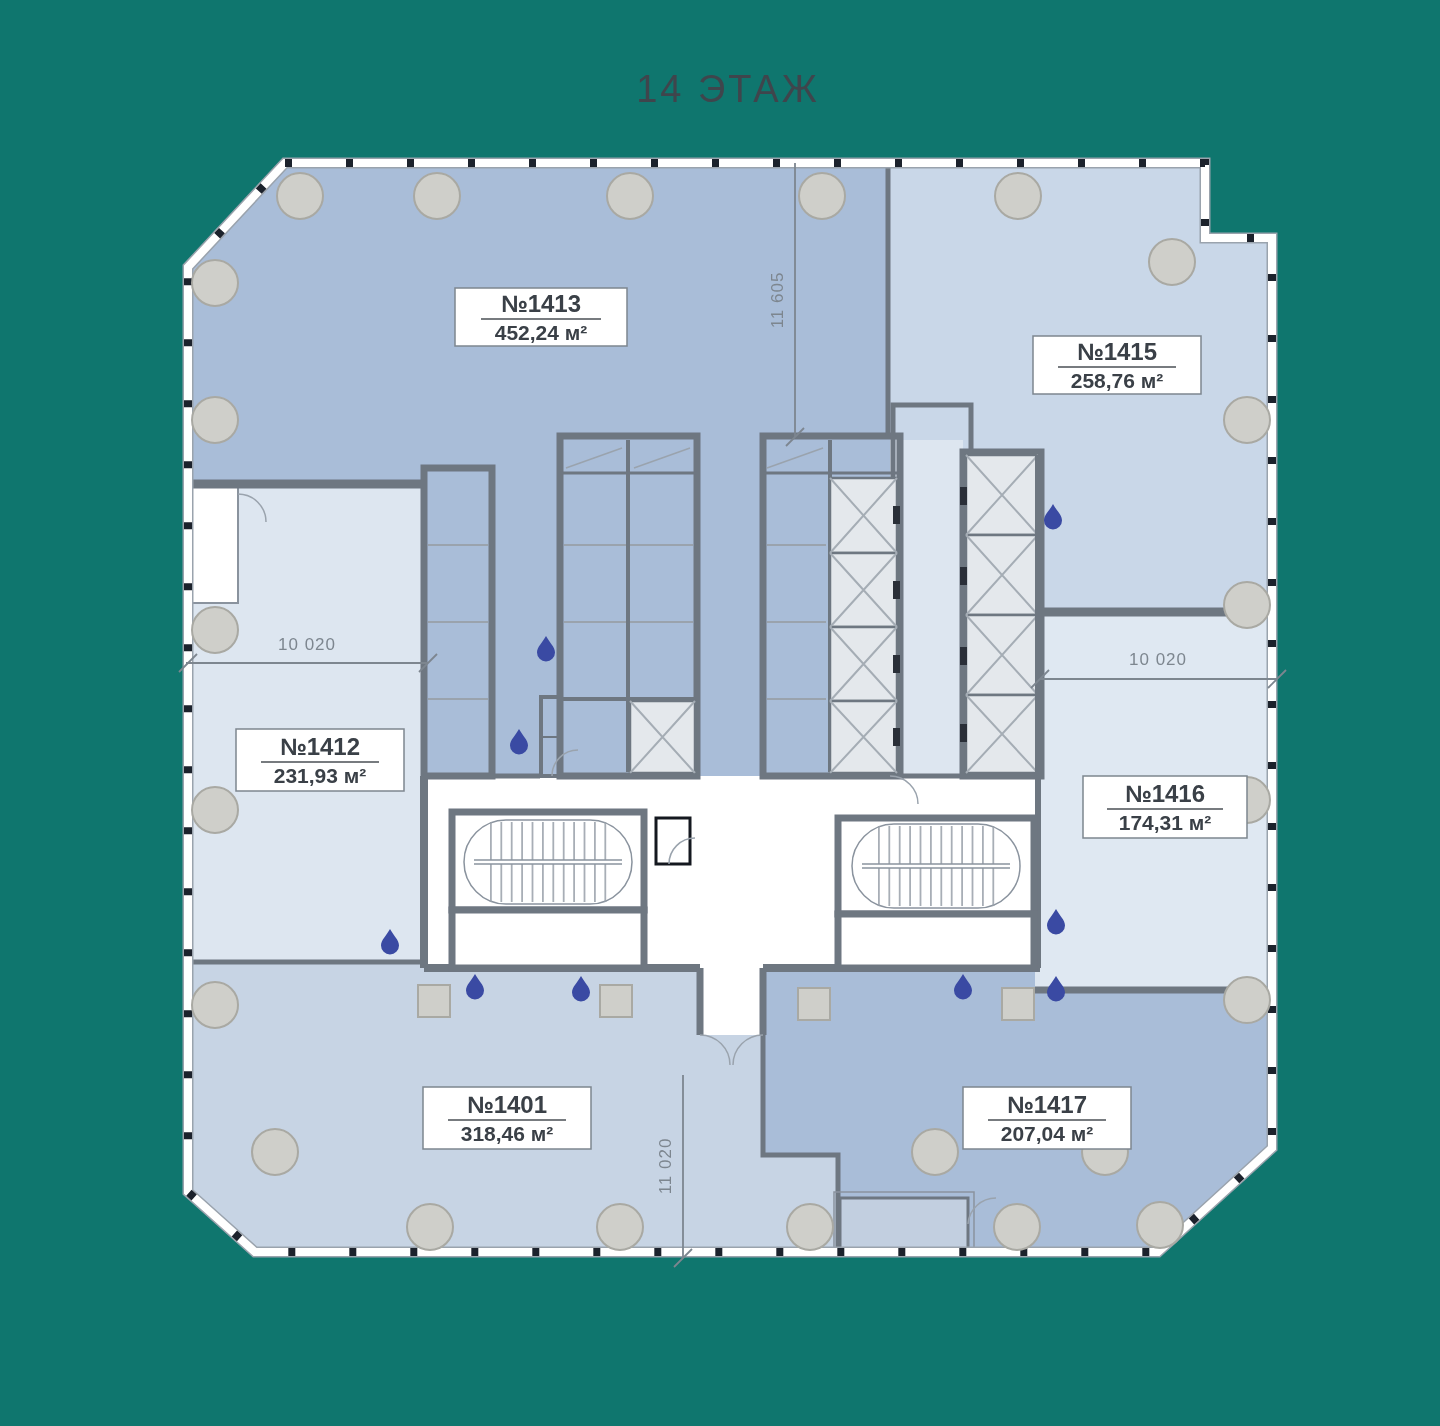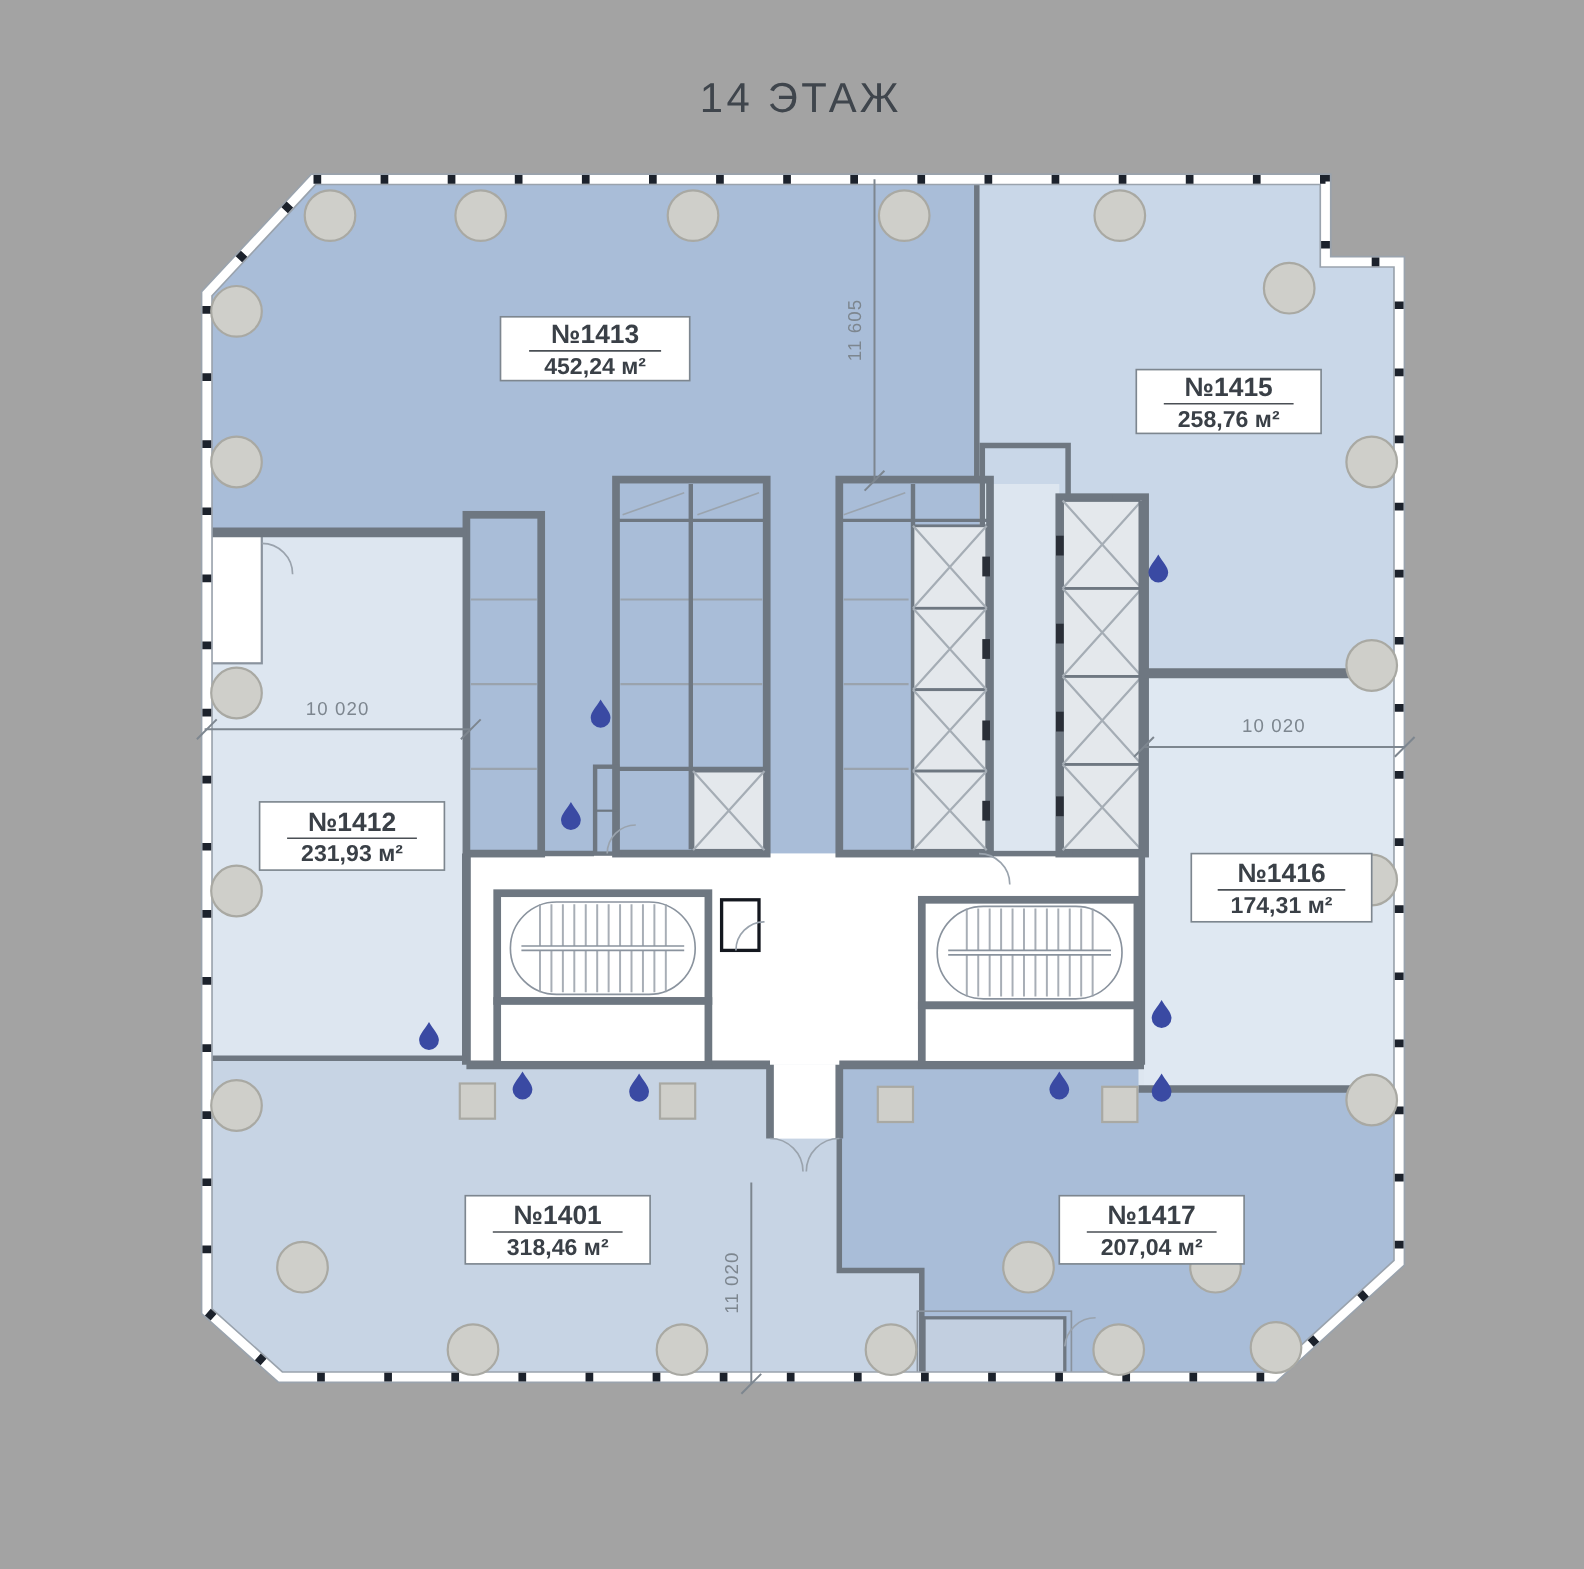--- a/index.html
+++ b/index.html
@@ -1,16 +1,16 @@
 <!DOCTYPE html>
 <html><head>
 <meta charset="utf-8">
 <style>
   html,body{margin:0;padding:0;background:#ffffff;}
-  .page{position:relative;width:1440px;height:1426px;background:#a3a3a3;overflow:hidden;
+  .page{position:relative;width:1440px;height:1426px;background:#0f766e;overflow:hidden;
         font-family:"Liberation Sans", sans-serif;}
   svg{display:block;}
   .title-text{font-size:38px;letter-spacing:3px;fill:#3f454c;font-weight:500;}
   .unit-number{font-size:24px;font-weight:bold;fill:#3a4047;}
   .unit-area{font-size:21px;font-weight:bold;fill:#3a4047;}
   .dim-text{font-size:17px;fill:#7d868f;letter-spacing:1px;}
   .wall{stroke:#6e7781;fill:none;}
   .thinline{stroke:#9aa3ad;fill:none;}
 </style>
 </head>

